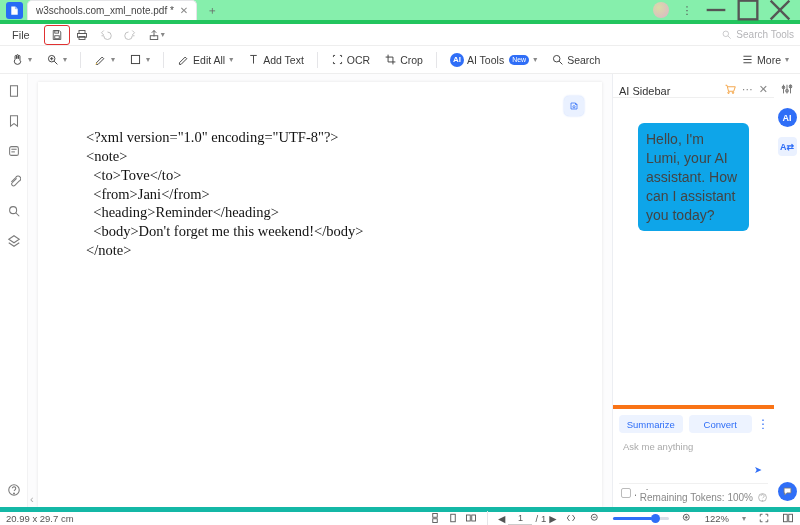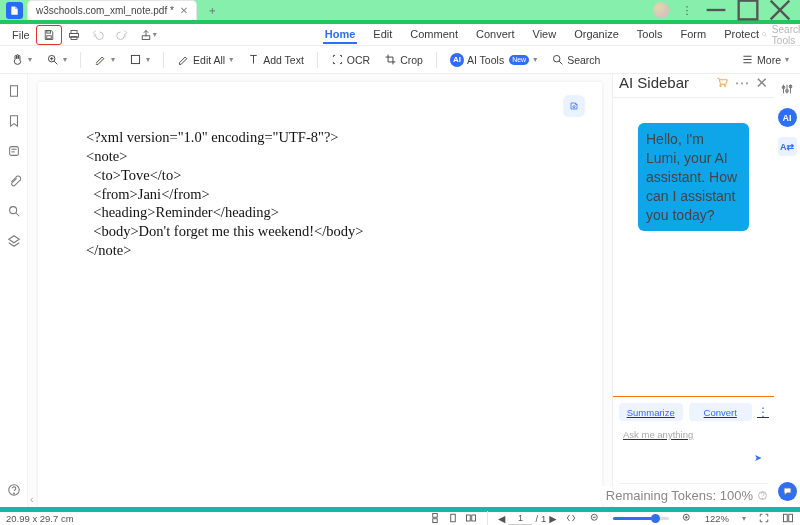--- a/index.html
+++ b/index.html
@@ -52,21 +52,21 @@
   .quickbar {
     display:flex; align-items:center; height:22px;
     border-bottom:1px solid #eee; background:#fff;
     padding: 0 6px;
   }
   .q-item {
     padding:0 6px; height:20px; display:flex; align-items:center; justify-content:center;
     color:#555;
   }
   .q-item svg { width:12px; height:12px; stroke:#555; fill:none; stroke-width:1.2;}
-  .q-file { font-size:11px; color:#444; margin-right:0;}
+  .q-file { font-size:11px; color:#444; margin-right:8px;}
   .highlight-red {
     border:1.5px solid #e03131; border-radius:3px;
   }
 
   .main-menu {
     margin-left:160px;
     display:flex; gap:14px;
     font-size:11px;
   }
   .main-menu .mi { padding:2px 2px; color:#3a3a3a; }
@@ -140,48 +140,47 @@
     white-space: pre;
     color: #111;
   }
 
   .ai-panel {
     width:162px; background:#fff;
     border-left:1px solid #eceef2;
     display:flex; flex-direction:column;
   }
   .ai-head {
-    height:24px; display:flex; align-items:flex-start;
-    padding:0 6px; font-size:15px; color:#333; border-bottom:1px solid #efefef;
+    height:24px; display:flex; align-items:flex-end;
+    padding:0 6px; font-size:11px; color:#333; border-bottom:1px solid #efefef;
   }
   .ai-head .sp { margin-left:auto; display:flex; gap:6px; color:#888;}
   .ai-head .sp svg{width:12px;height:12px;stroke:#888;fill:none;}
   .ai-head .cart svg{stroke:#f08c15;}
   .bubble {
     margin:25px; padding:7px 8px;
     background:#0ea5e9; border-radius:6px;
     font-size:14px; color:#444; line-height:1.35;
   }
   .ai-actions {
     margin-top:auto;
-    border-top:1px solid #f97316;
-    text-decoration:underline;
+    border-top:4px solid #f97316;
   }
   .act-row {
     display:flex; gap:6px; padding:6px 6px 4px;
   }
   .act-btn {
     flex:1; height:18px;
     background:#edf3ff; color:#2f6ef7;
     font-size:9.5px; border-radius:4px;
     display:flex;align-items:center;justify-content:center;
   }
   .act-more { width:10px; color:#2f6ef7; display:flex;align-items:center;justify-content:center; font-size:12px;}
   .ask-box {
-    margin:0 6px 16px; height:42px;
+    margin:0 6px 4px; height:42px;
     font-size:9.5px; color:#aaa;
     padding:4px; position:relative;
   }
   .send-ic { position:absolute; bottom:4px; right:6px; color:#2f6ef7;}
   .ask-pdf {
     margin:0 6px 6px; padding:3px 2px;
     display:flex; align-items:center; gap:4px;
     font-size:9.5px; color:#555; border-top:1px solid #f0f0f0;
   }
   .ask-pdf .cb { width:10px; height:10px; border:1px solid #bbb; border-radius:2px;}
@@ -229,21 +228,21 @@
   .pg-stepper input{
     width:24px; height:12px; font-size:9px; text-align:center;
     border:none; border-bottom:1px solid #ccc; background:transparent; color:#555;
   }
   .statusbar .right-group {
     margin-left:8px;
     display:flex; align-items:center; gap:12px;
   }
   .tokens {
     position:absolute; bottom:20px; right:28px;
-    font-size:13px; color:#888;
+    font-size:10px; color:#888;
     display:flex;align-items:center;gap:4px;
     background:#fff; padding:2px 4px;
   }
   .slider {
     position:relative; width:56px; height:3px; background:#d9dee8; border-radius:3px;
   }
   .slider .fill { position:absolute; left:0; top:0; bottom:0; width:70%; background:#2f6ef7; border-radius:3px;}
   .slider .knob{
     position:absolute; left:68%; top:-3px;
     width:9px; height:9px; background:#2f6ef7; border-radius:50%;
@@ -318,31 +317,20 @@
   </div>
   <div class="q-item">
     <svg viewBox="0 0 16 16">
         <path d="M8 10V2"></path>
         <polyline points="5 5 8 2 11 5"></polyline>
         <rect x="3" y="9" width="10" height="5"></rect>
       </svg>
     <span class="chev">▾</span>
   </div>
 
-  <div class="main-menu">
-    <span class="mi active">Home</span>
-    <span class="mi">Edit</span>
-    <span class="mi">Comment</span>
-    <span class="mi">Convert</span>
-    <span class="mi">View</span>
-    <span class="mi">Organize</span>
-    <span class="mi">Tools</span>
-    <span class="mi">Form</span>
-    <span class="mi">Protect</span>
-  </div>
 
   <div class="qb-right">
     <div class="search-tools">
       <svg viewBox="0 0 16 16">
           <circle cx="7" cy="7" r="4"></circle>
           <line x1="10" y1="10" x2="14" y2="14"></line>
         </svg>
       <span>Search Tools</span>
     </div>
 

